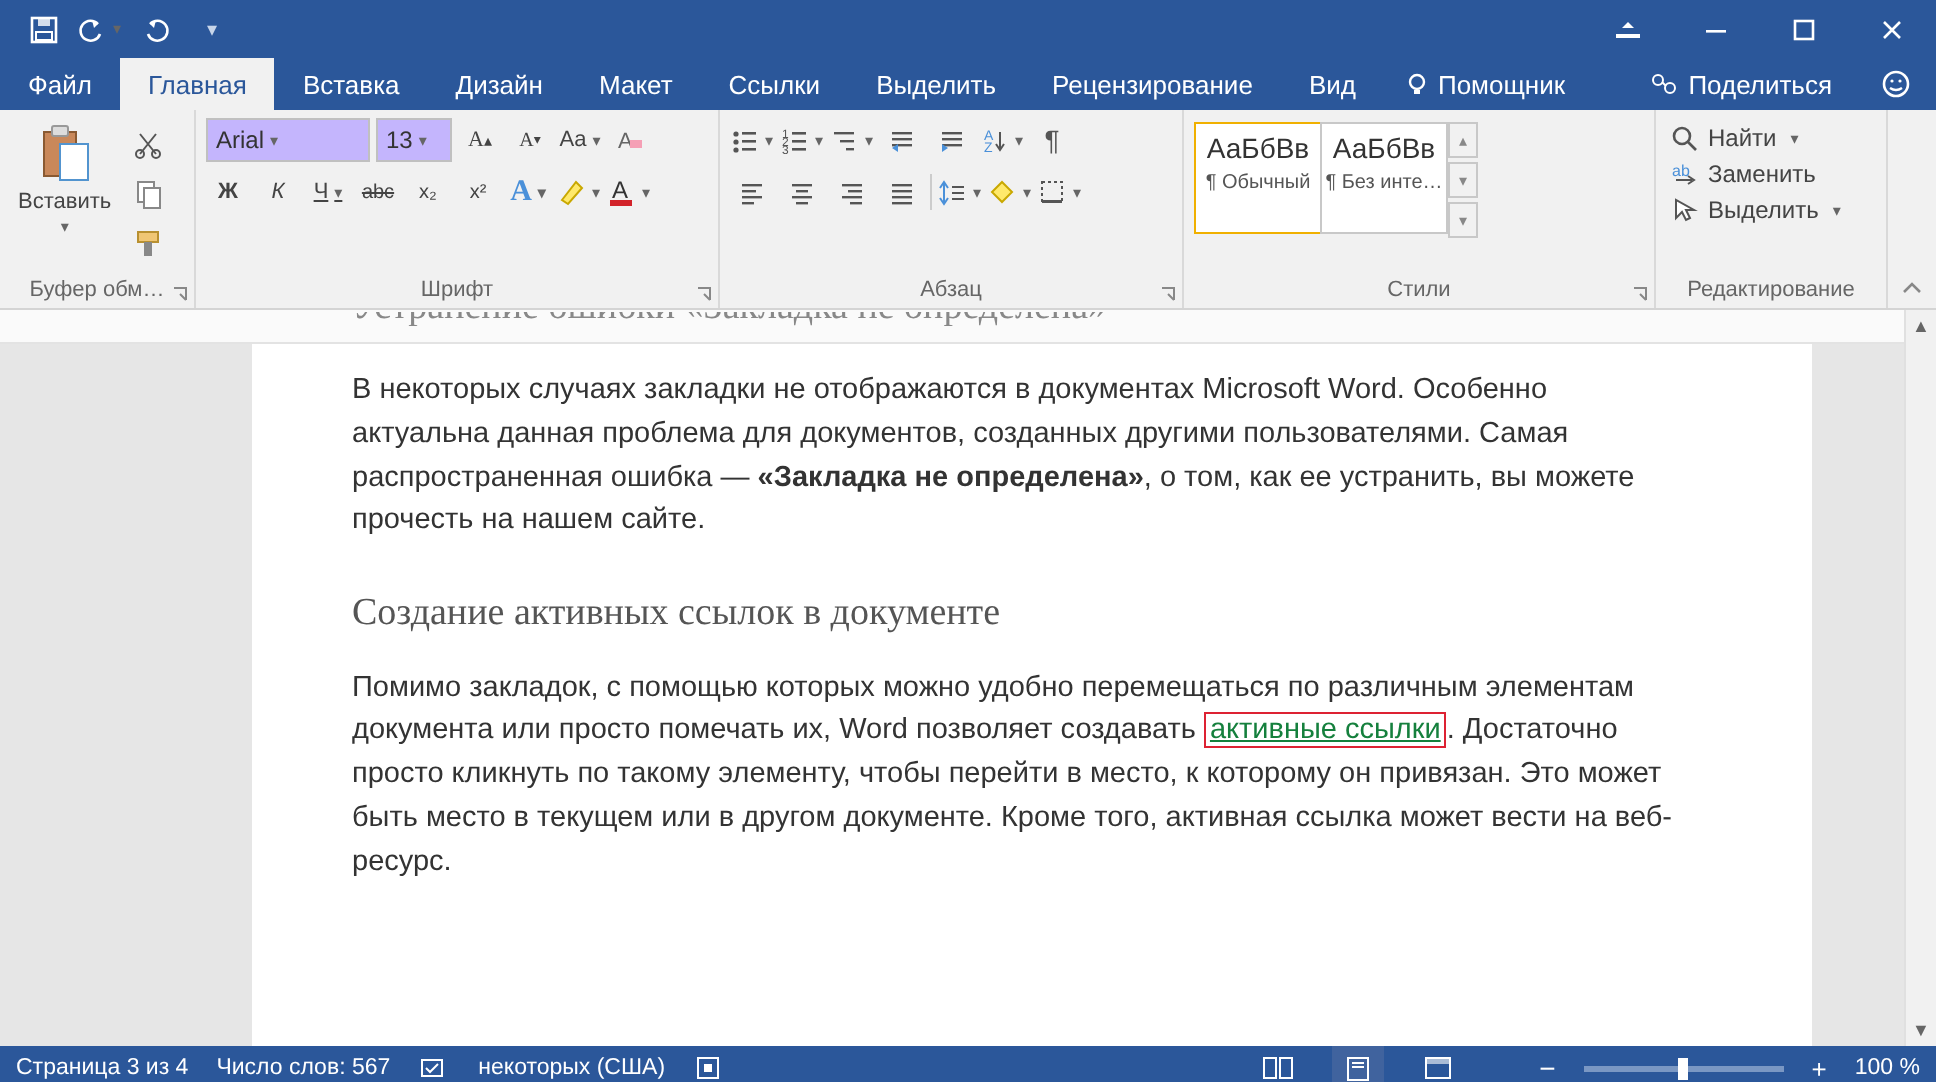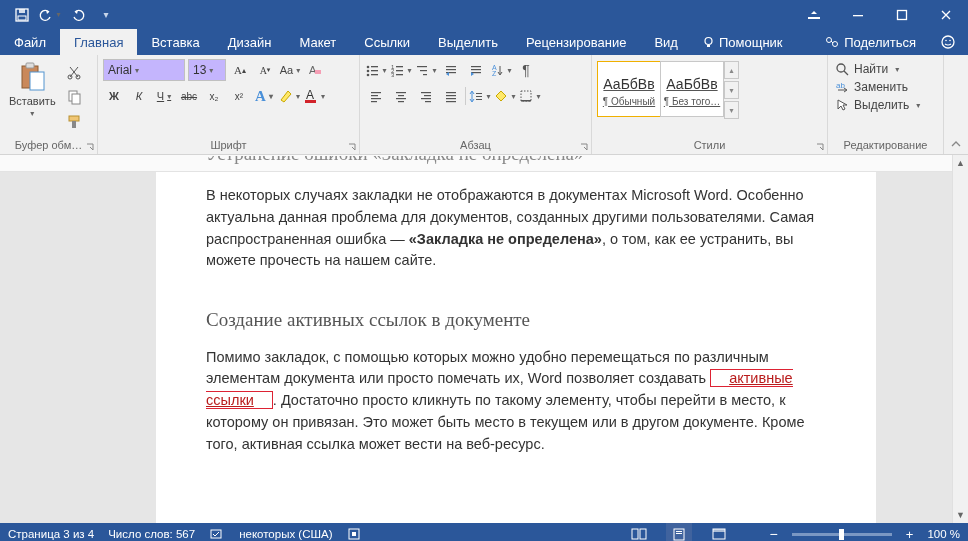--- a/index.html
+++ b/index.html
@@ -28,34 +28,34 @@
 .group .label { height: 18px; display: flex; align-items: center; justify-content: center; font-size: 11px; color: #666; padding: 0 8px; position: relative; }
 .group .label .dlg { position: absolute; right: 2px; bottom: 2px; width: 10px; height: 10px; }
 .vbtn { display: flex; flex-direction: column; align-items: center; justify-content: center; gap: 2px; padding: 2px 4px; }
 .bigicon { width: 32px; height: 32px; display: flex; align-items: center; justify-content: center; }
 .row { display: flex; align-items: center; gap: 3px; }
 .col { display: flex; flex-direction: column; gap: 3px; }
 .btn16 { width: 22px; height: 22px; display: flex; align-items: center; justify-content: center; }
 .font-box { height: 22px; border: 1px solid #c0c0c0; background: #c4b5fd; display: flex; align-items: center; padding: 0 4px; font-size: 12px; color: #333; }
 .dd::after { content: "▾"; font-size: 8px; color: #666; margin-left: 3px; }
 .styles-gallery { display: flex; gap: 0; }
-.style-item { width: 64px; height: 56px; border: 1px solid #c8c8c8; background: #fff; display: flex; flex-direction: column; align-items: center; justify-content: center; font-size: 10px; color: #555; margin-left: -1px; text-decoration: underline; }
+.style-item { width: 64px; height: 56px; border: 1px solid #c8c8c8; background: #fff; display: flex; flex-direction: column; align-items: center; font-size: 10px; color: #555; margin-left: -1px; }
 .style-item:first-child { border-color: #f0b000; margin-left: 0; }
 .style-item .sample { font-size: 14px; color: #333; padding: 4px 0;}
 .style-item .sample.big { font-family: Georgia, serif; font-weight: bold; font-size: 17px; }
 .edit-item { display: flex; align-items: center; gap: 5px; font-size: 12px; color: #444; padding: 1px 2px; }
 
 .doc-area { height: 368px; display: flex; background: #fff; position: relative; }
 .rulerbar { position: absolute; top: 0; left: 0; right: 16px; height: 17px; background: #fafafa; border-bottom: 1px solid #e3e3e3; }
 .doc-canvas { flex: 1; background: #e6e6e6; padding-top: 0; display: flex; justify-content: center; overflow: hidden; }
-.page { width: 720px; background: #fff; margin-left: 80px; padding: 10px 60px 0 50px; font-family: Arial, sans-serif; color: #333; font-size: 14.5px; line-height: 1.5; }
+.page { width: 780px; background: #fff; margin-left: 80px; padding: 10px 60px 0 50px; font-family: Arial, sans-serif; color: #333; font-size: 14.5px; line-height: 1.5; }
 .page .cutoff { font-family: Georgia, serif; font-size: 19px; color: #888; white-space: nowrap; overflow: hidden; }
 .page p { margin: 8px 0; }
-.page h3 { font-family: Georgia, serif; font-weight: normal; font-size: 19px; color: #555; margin-top: 34px; margin-bottom: 12px; }
-.hl-link { color: #b91c1c; text-decoration: underline; border: 1.5px solid #d23; padding: 0 18px; }
+.page h3 { font-family: Georgia, serif; font-weight: normal; font-size: 19px; color: #555; margin-top: 21px; margin-bottom: 12px; }
+.hl-link { color: #15803d; text-decoration: underline; border: 1.5px solid #d23; padding: 0 2px; }
 .vscroll { width: 16px; background: #f1f1f1; border-left: 1px solid #e0e0e0; display: flex; flex-direction: column; align-items: center; }
 .vscroll .arrow { height: 16px; width: 100%; display: flex; align-items: center; justify-content: center; font-size: 9px; color: #666; }
 .vscroll .track { flex: 1; position: relative; }
 .vscroll .thumb { position: absolute; left: 2px; right: 2px; top: 210px; height: 70px; background: #c4c4c4; border-radius: 2px; }
 
 .statusbar { height: 22px; background: #2b579a; color: #fff; display: flex; align-items: center; font-size: 11.5px; padding: 0 8px; gap: 14px; }
 .statusbar .spacer { flex: 1; }
 .statusbar .viewbtn { width: 26px; height: 22px; display: flex; align-items: center; justify-content: center; }
 .statusbar .viewbtn.active { background: #40639e; }
 .zoom-slider { width: 100px; height: 3px; background: #7a97c3; position: relative; }
@@ -379,21 +379,21 @@
 
   <div class="group" style="width:236px">
     <div class="body" style="padding-top:6px">
       <div class="styles-gallery">
         <div class="style-item">
             <div class="sample">АаБбВв</div>
             <div>¶ Обычный</div>
           </div>
         <div class="style-item">
             <div class="sample">АаБбВв</div>
-            <div>¶ Без того…</div>
+            <div>¶ Без инте…</div>
           </div>
       </div>
       <div class="col" style="margin-left:0">
         <div class="btn16" style="border:1px solid #c8c8c8;height:18px;width:15px;font-size:8px;color:#888">▴</div>
         <div class="btn16" style="border:1px solid #c8c8c8;height:18px;width:15px;font-size:8px;color:#888;margin-top:-1px">▾</div>
         <div class="btn16" style="border:1px solid #c8c8c8;height:18px;width:15px;font-size:8px;color:#888;margin-top:-1px">▾</div>
       </div>
     </div>
     <div class="label">
         <span>Стили</span>

